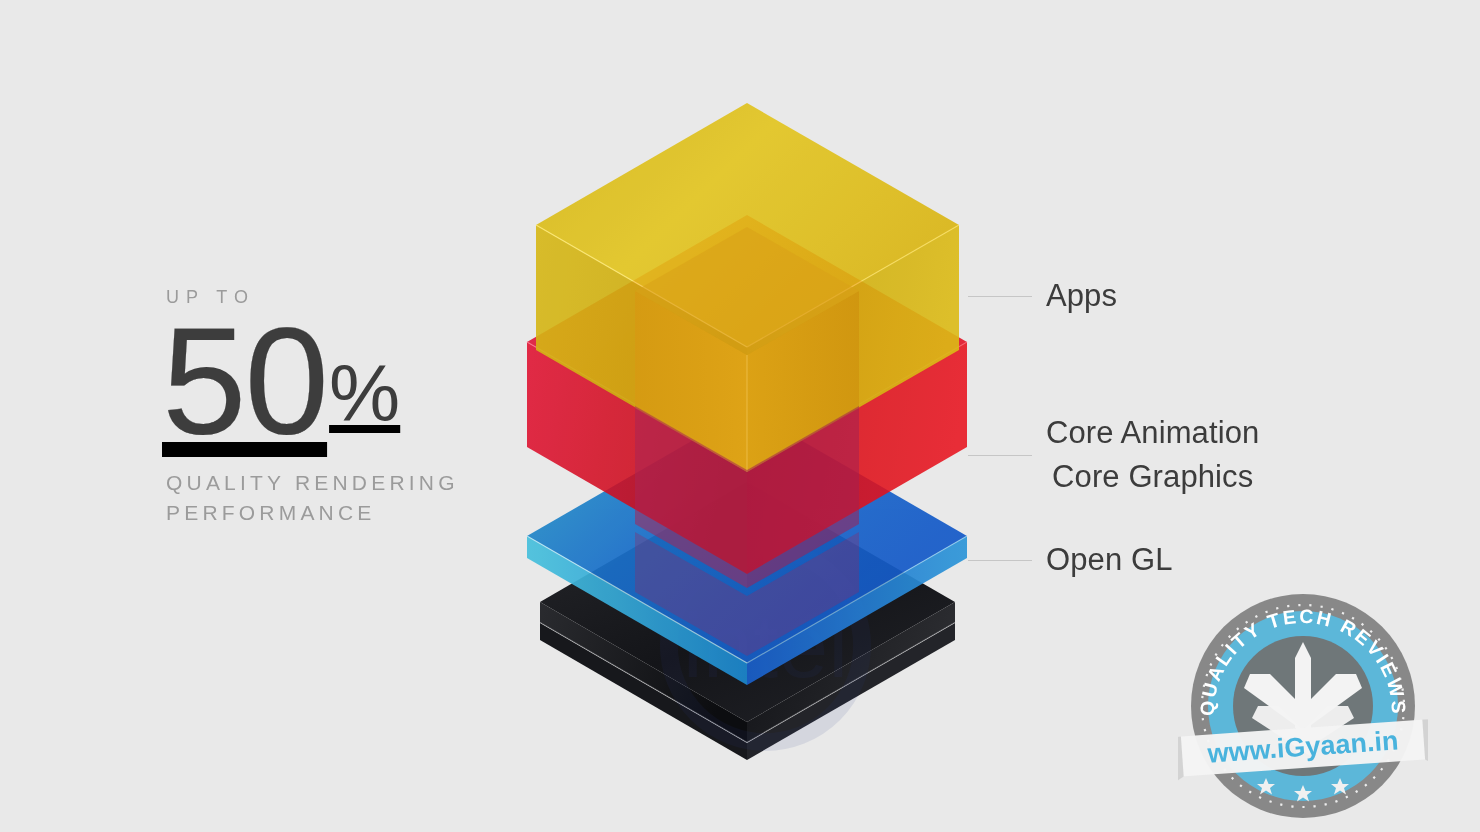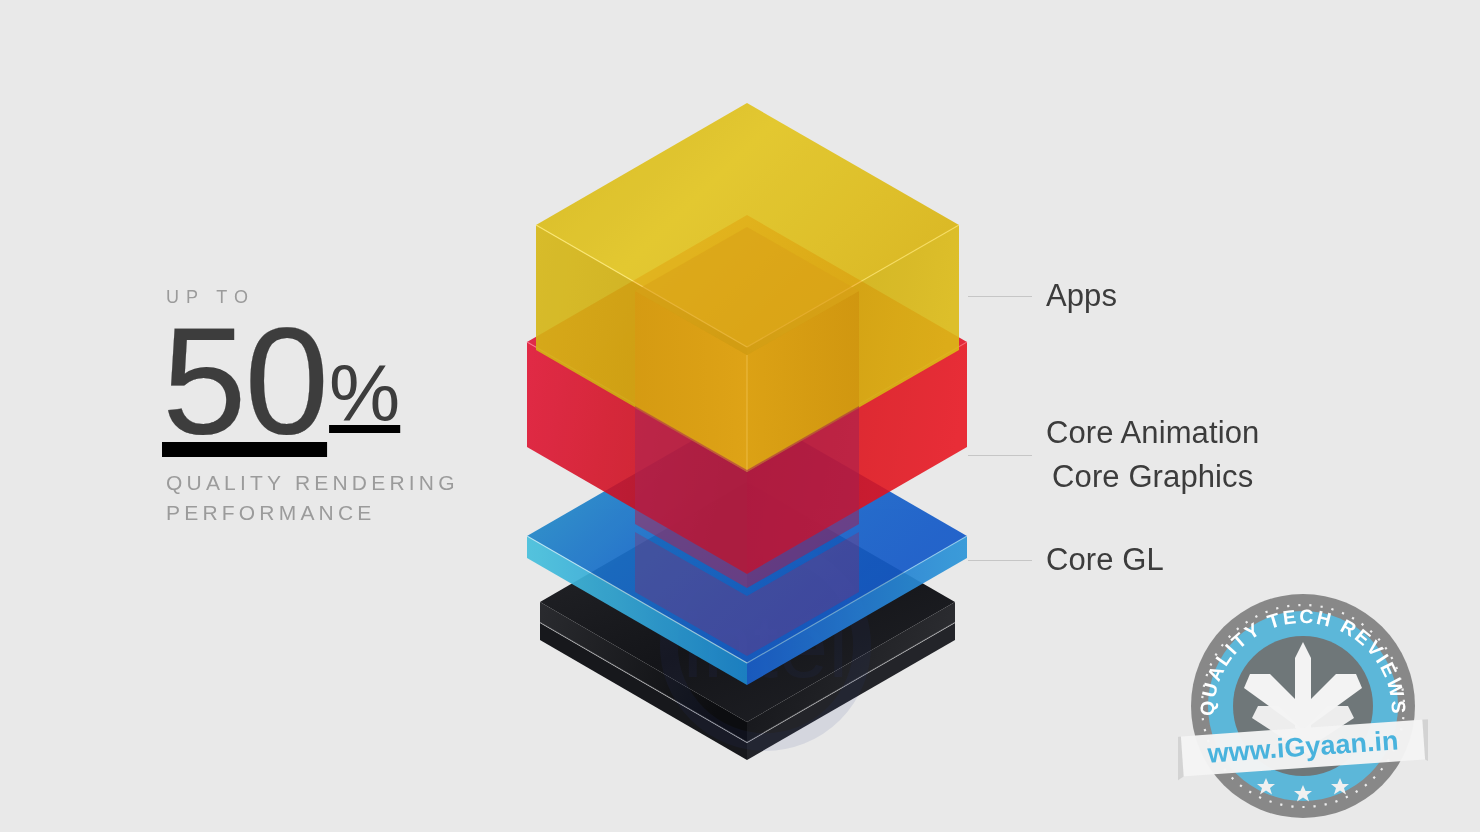--- a/index.html
+++ b/index.html
@@ -234,21 +234,21 @@
   </div>
 
   <div id="callout-core" class="callout">
     <span class="lead-line"></span>
     <span class="callout-text">Core Animation
 Core Graphics</span>
   </div>
 
   <div id="callout-gl" class="callout">
     <span class="lead-line"></span>
-    <span class="callout-text">Core GL</span>
+    <span class="callout-text">Open GL</span>
   </div>
 
   <div id="badge">
     <svg width="250" height="250" viewBox="0 0 250 250">
       <defs>
         <path id="arcpath" d="M 36,134 A 89,89 0 0 1 214,134"></path>
       </defs>
 
       <circle cx="125" cy="128" r="112" fill="#6d6d6d" opacity="0.78"></circle>
 

